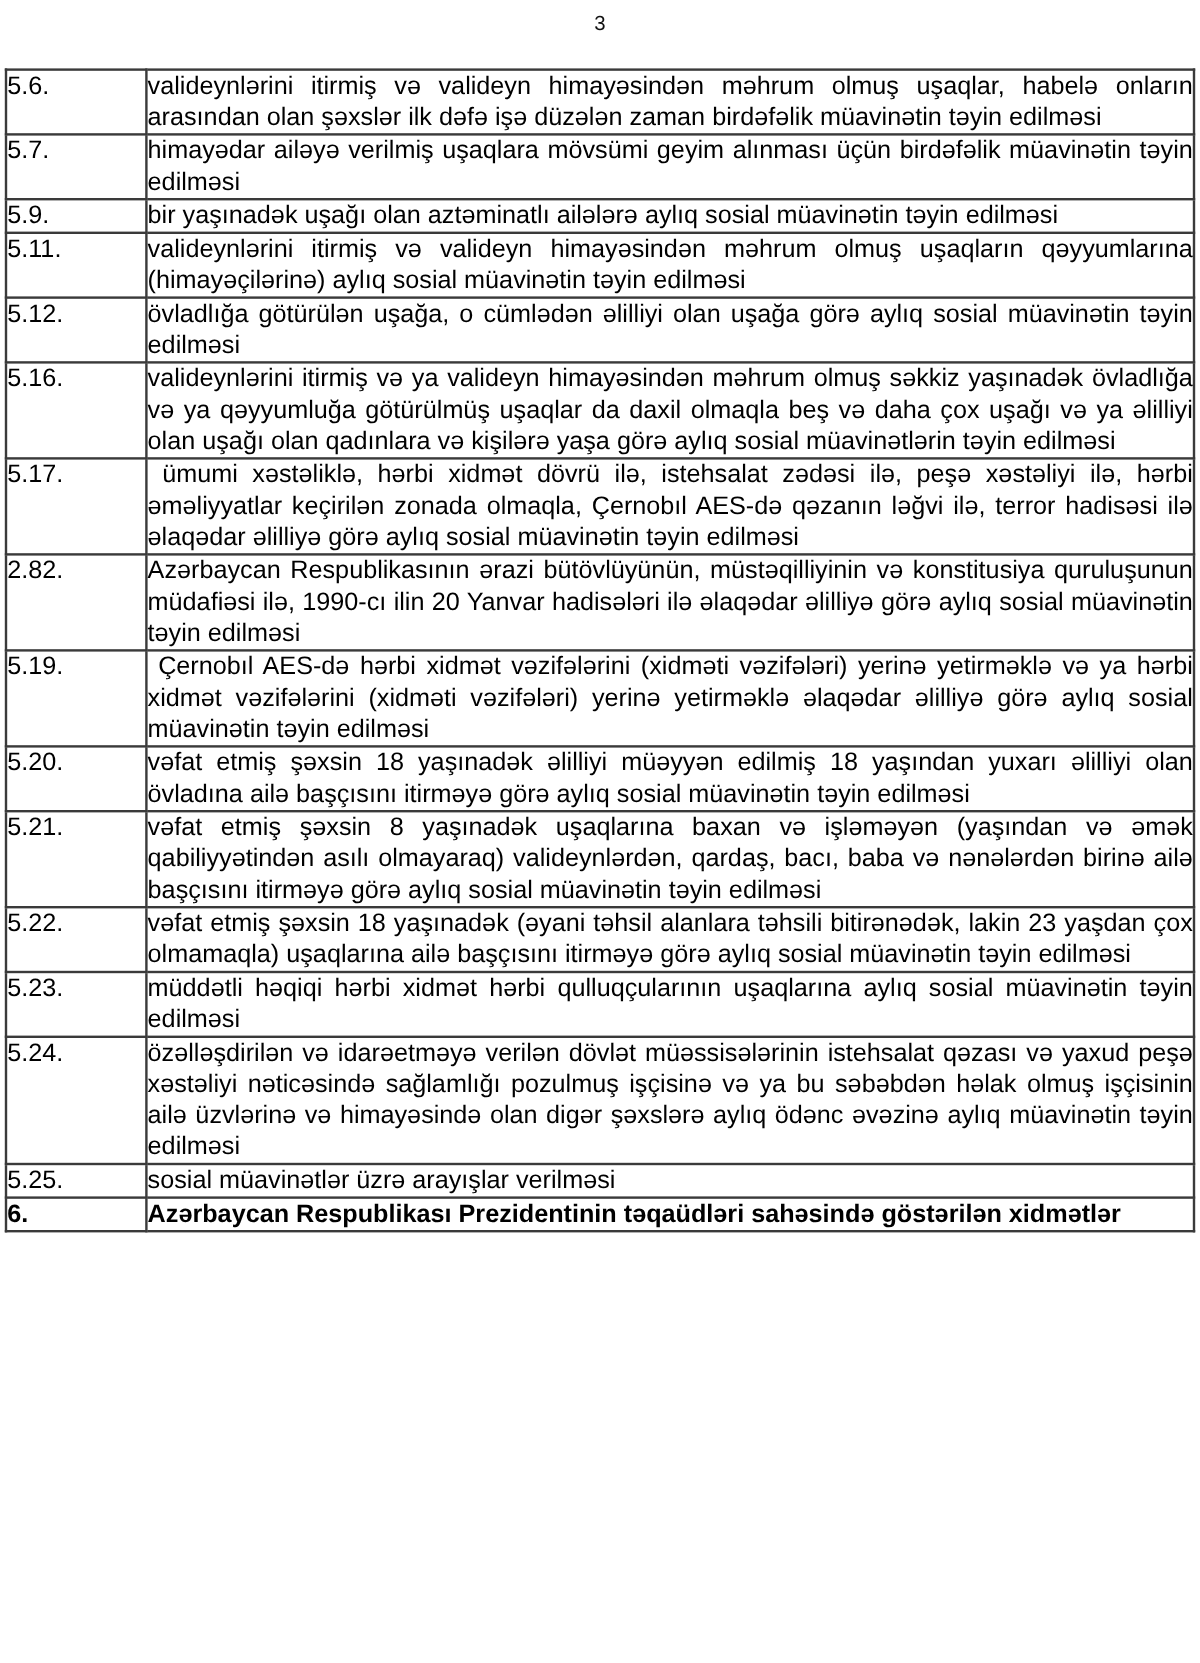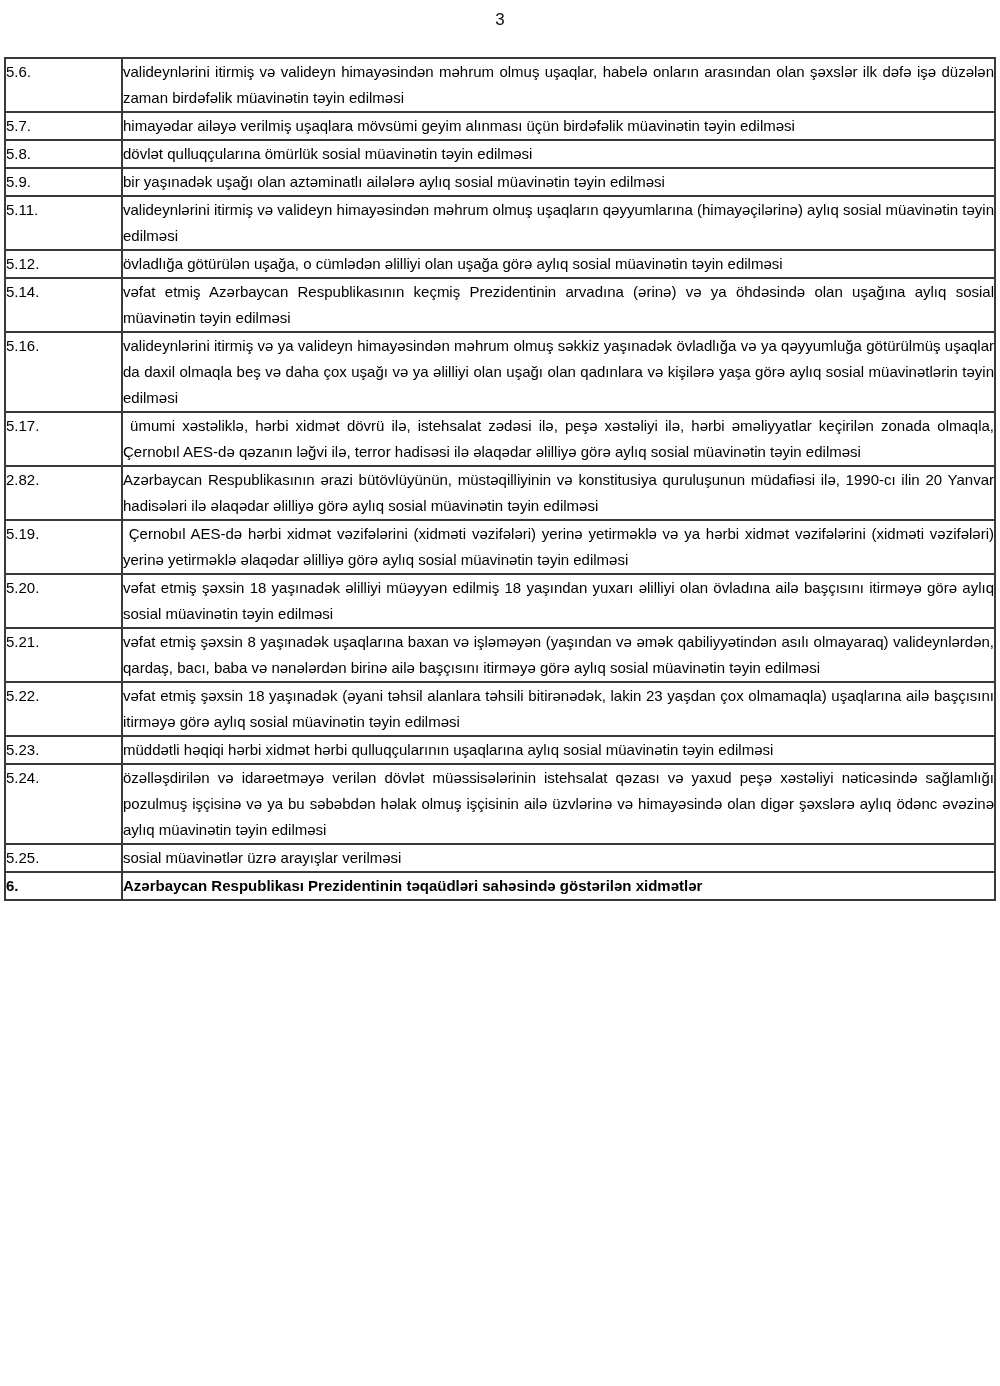--- a/index.html
+++ b/index.html
@@ -26,21 +26,21 @@
     text-align: center;
     font-size: 17px;
     line-height: 26px;
     color: #111111;
   }
   table.services-table {
     border-collapse: collapse;
     table-layout: fixed;
     width: 992px;
     margin: 24px 0 0 4px;
-    font-size: 15px;
+    font-size: 21px;
   }
   table.services-table td {
     border: 2px solid #3a3a3a;
     vertical-align: top;
     line-height: 26px;
     padding: 0;
   }
   td.num-cell {
     padding: 0 4px 0 8px;
     text-align: left;
@@ -67,38 +67,30 @@
     <tbody>
         <tr>
           <td class="num-cell">5.6.</td>
           <td class="text-cell">valideynlərini itirmiş və valideyn himayəsindən məhrum olmuş uşaqlar, habelə onların arasından olan şəxslər ilk dəfə işə düzələn zaman birdəfəlik müavinətin təyin edilməsi</td>
         </tr>
         <tr>
           <td class="num-cell">5.7.</td>
           <td class="text-cell">himayədar ailəyə verilmiş uşaqlara mövsümi geyim alınması üçün birdəfəlik müavinətin təyin edilməsi</td>
         </tr>
         <tr>
-          <td class="num-cell">5.8.</td>
-          <td class="text-cell">dövlət qulluqçularına ömürlük sosial müavinətin təyin edilməsi</td>
-        </tr>
-        <tr>
           <td class="num-cell">5.9.</td>
           <td class="text-cell">bir yaşınadək uşağı olan aztəminatlı ailələrə aylıq sosial müavinətin təyin edilməsi</td>
         </tr>
         <tr>
           <td class="num-cell">5.11.</td>
           <td class="text-cell">valideynlərini itirmiş və valideyn himayəsindən məhrum olmuş uşaqların qəyyumlarına (himayəçilərinə) aylıq sosial müavinətin təyin edilməsi</td>
         </tr>
         <tr>
           <td class="num-cell">5.12.</td>
           <td class="text-cell">övladlığa götürülən uşağa, o cümlədən əlilliyi olan uşağa görə aylıq sosial müavinətin təyin edilməsi</td>
-        </tr>
-        <tr>
-          <td class="num-cell">5.14.</td>
-          <td class="text-cell">vəfat etmiş Azərbaycan Respublikasının keçmiş Prezidentinin arvadına (ərinə) və ya öhdəsində olan uşağına aylıq sosial müavinətin təyin edilməsi</td>
         </tr>
         <tr>
           <td class="num-cell">5.16.</td>
           <td class="text-cell">valideynlərini itirmiş və ya valideyn himayəsindən məhrum olmuş səkkiz yaşınadək övladlığa və ya qəyyumluğa götürülmüş uşaqlar da daxil olmaqla beş və daha çox uşağı və ya əlilliyi olan uşağı olan qadınlara və kişilərə yaşa görə aylıq sosial müavinətlərin təyin edilməsi</td>
         </tr>
         <tr>
           <td class="num-cell">5.17.</td>
           <td class="text-cell">&nbsp;ümumi xəstəliklə, hərbi xidmət dövrü ilə, istehsalat zədəsi ilə, peşə xəstəliyi ilə, hərbi əməliyyatlar keçirilən zonada olmaqla, Çernobıl AES-də qəzanın ləğvi ilə, terror hadisəsi ilə əlaqədar əlilliyə görə aylıq sosial müavinətin təyin edilməsi</td>
         </tr>
         <tr>

